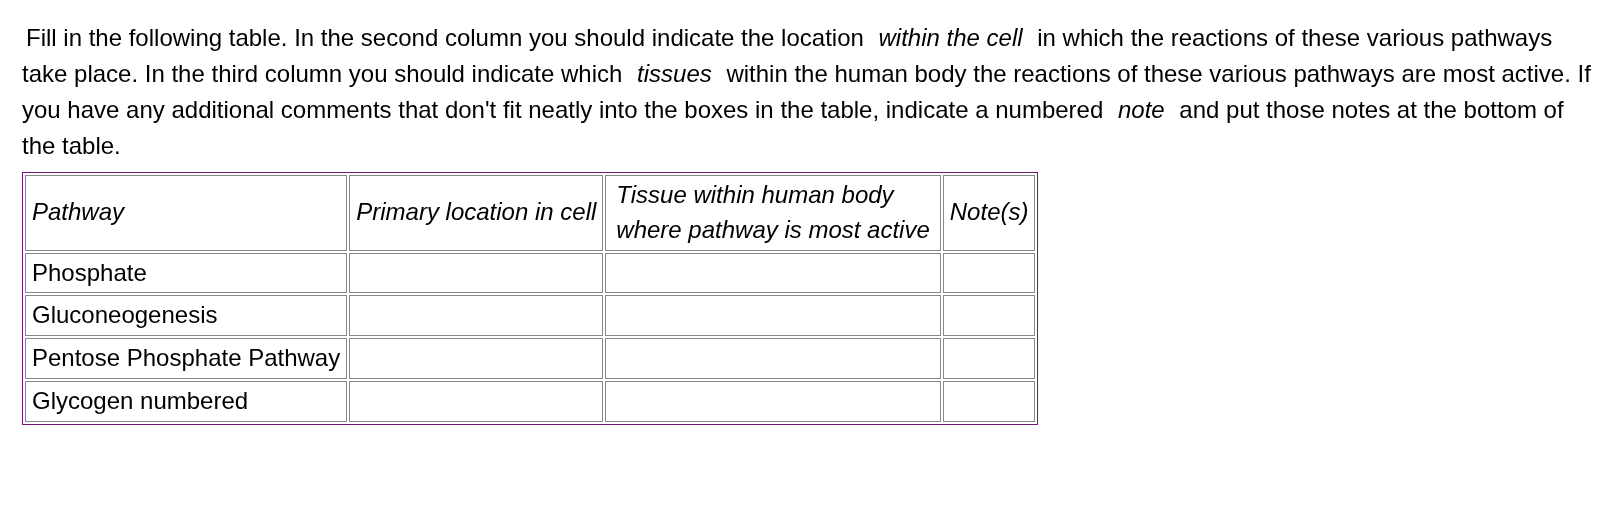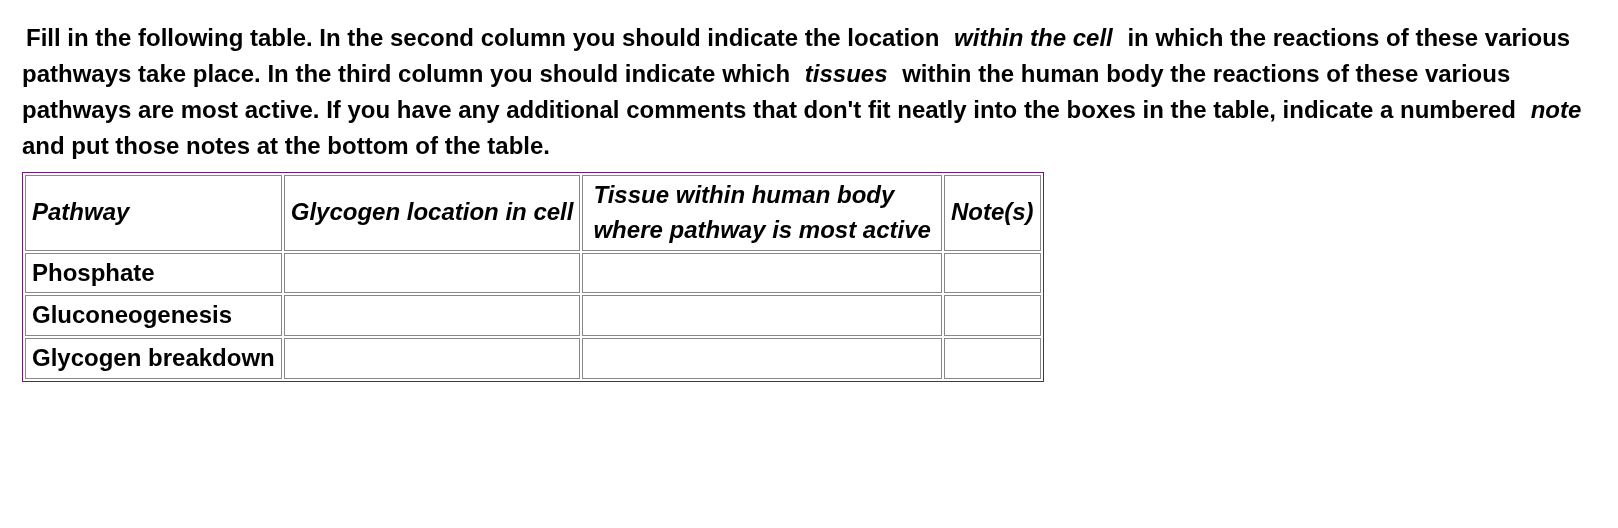--- a/index.html
+++ b/index.html
@@ -1,19 +1,18 @@
 <!DOCTYPE html>
 <html><head>
   <meta charset="utf-8">
   <style>
     * {
       margin: 4px;
       padding: 0;
       box-sizing: border-box;
-      font-weight: bold;
     }
     body {
       font-family: 'Helvetica Neue', Helvetica, Arial, sans-serif;
       font-size: 24px;
       color: #000;
       background: #fff;
       padding: 8px 10px;
       line-height: 1.5;
     }
     .instructions {
@@ -45,39 +44,45 @@
 <body>
 
 <div class="instructions">
   <span>Fill in the following table. In the second column you should indicate the location </span><em>within the cell</em><span> in which the reactions of these various pathways take place. In the third column you should indicate which </span><em>tissues</em><span> within the human body the reactions of these various pathways are most active. If you have any additional comments that don't fit neatly into the boxes in the table, indicate a numbered </span><em>note</em><span> and put those notes at the bottom of the table.</span>
 </div>
 
 <table class="outer">
   <tbody>
       <tr>
     <td class="header-cell">Pathway</td>
-    <td class="header-cell">Glycogen location in cell</td>
+    <td class="header-cell">Primary location in cell</td>
     <td class="header-cell">
       <span>Tissue within human body</span><br>
       <span>where pathway is most active</span>
     </td>
     <td class="header-cell">Note(s)</td>
   </tr>
   <tr>
     <td>Phosphate</td>
     <td class="empty-cell"></td>
     <td class="empty-cell"></td>
     <td class="empty-cell"></td>
   </tr>
   <tr>
     <td>Gluconeogenesis</td>
     <td class="empty-cell"></td>
     <td class="empty-cell"></td>
     <td class="empty-cell"></td>
   </tr>
   <tr>
-    <td>Glycogen breakdown</td>
+    <td>Pentose Phosphate Pathway</td>
+    <td class="empty-cell"></td>
+    <td class="empty-cell"></td>
+    <td class="empty-cell"></td>
+  </tr>
+  <tr>
+    <td>Glycogen numbered</td>
     <td class="empty-cell"></td>
     <td class="empty-cell"></td>
     <td class="empty-cell"></td>
   </tr>
 </tbody>
   </table>
 
 </body></html>

